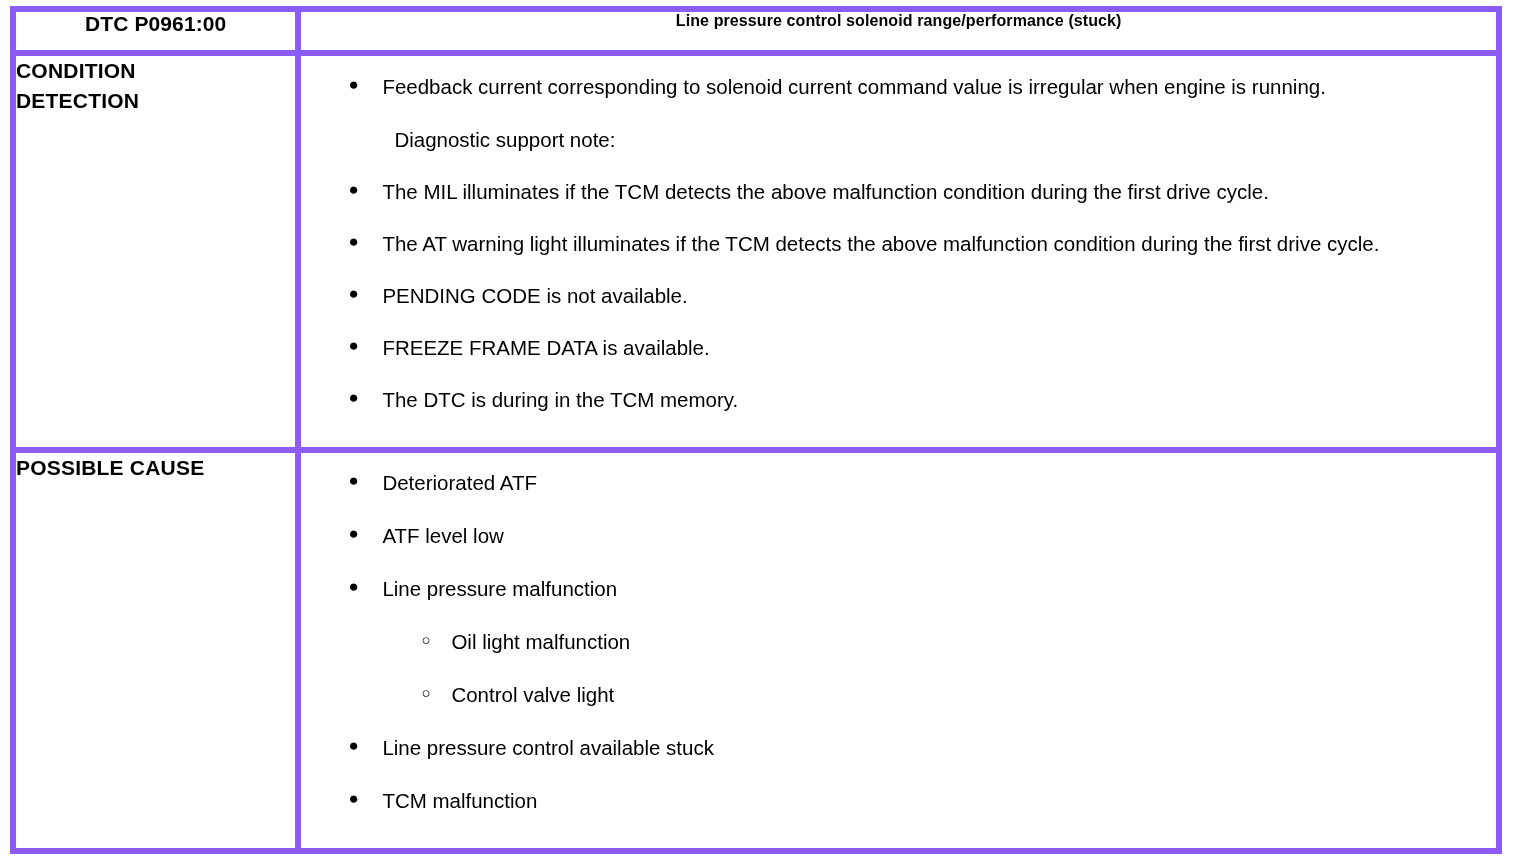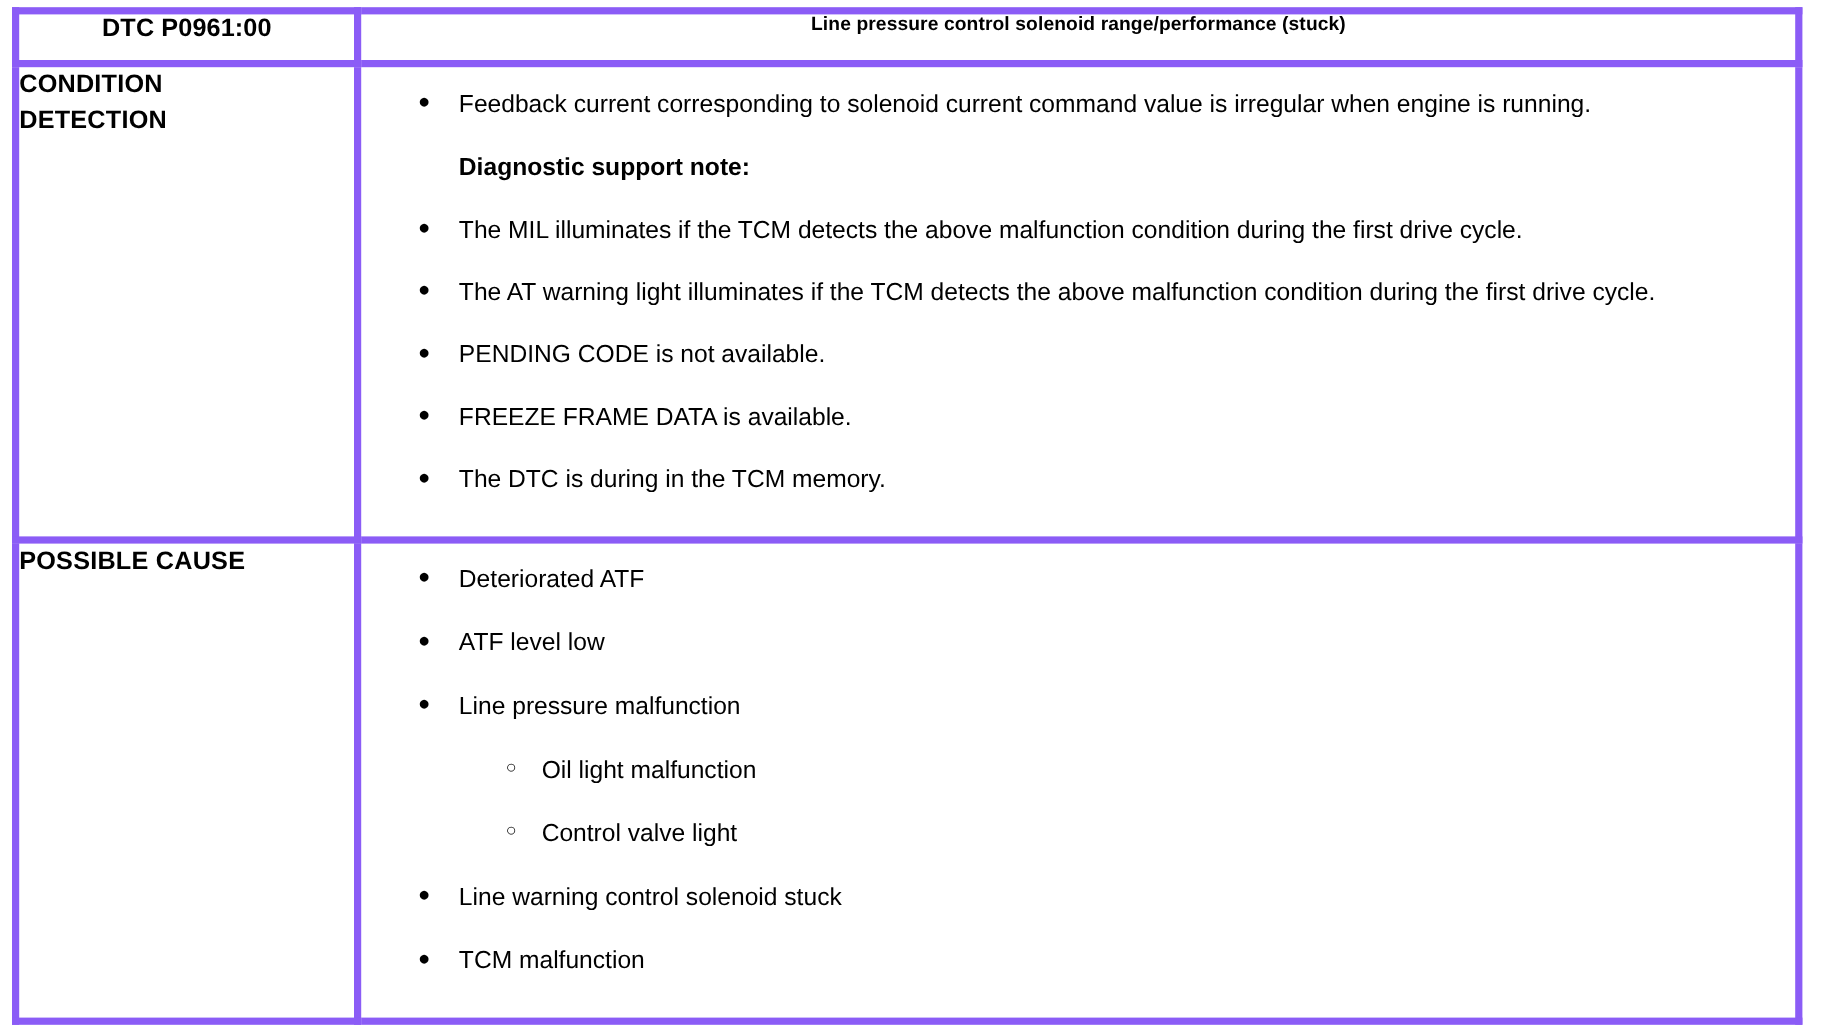--- a/index.html
+++ b/index.html
@@ -105,22 +105,22 @@
   .b2 .mark {
     position: absolute;
     left: 120px;
     top: 0;
     font-size: 15px;
     line-height: 1.6;
   }
   
   .note {
     padding-left: 81px;
-    margin: 0;
-    font-weight: bold;
+    margin: 12px;
+    font-weight: normal;
     font-size: 20.5px;
     line-height: 1.32;
   }
 
   .txt { display: inline; }
 
   
   .sp-det-0 { margin-top: 17px; }
   .sp-det   { margin-top: 25px; }
   .sp-note  { margin-top: 26px; }
@@ -214,21 +214,21 @@
               <span class="txt">Oil light malfunction</span>
             </li>
 
             <li class="blk b2 sp-cau">
               <span class="mark">○</span>
               <span class="txt">Control valve light</span>
             </li>
 
             <li class="blk b1 sp-cau">
               <span class="mark">●</span>
-              <span class="txt">Line warning control solenoid stuck</span>
+              <span class="txt">Line pressure control available stuck</span>
             </li>
 
             <li class="blk b1 sp-cau">
               <span class="mark">●</span>
               <span class="txt">TCM malfunction</span>
             </li>
 
           </ul>
         </td>
       </tr>

